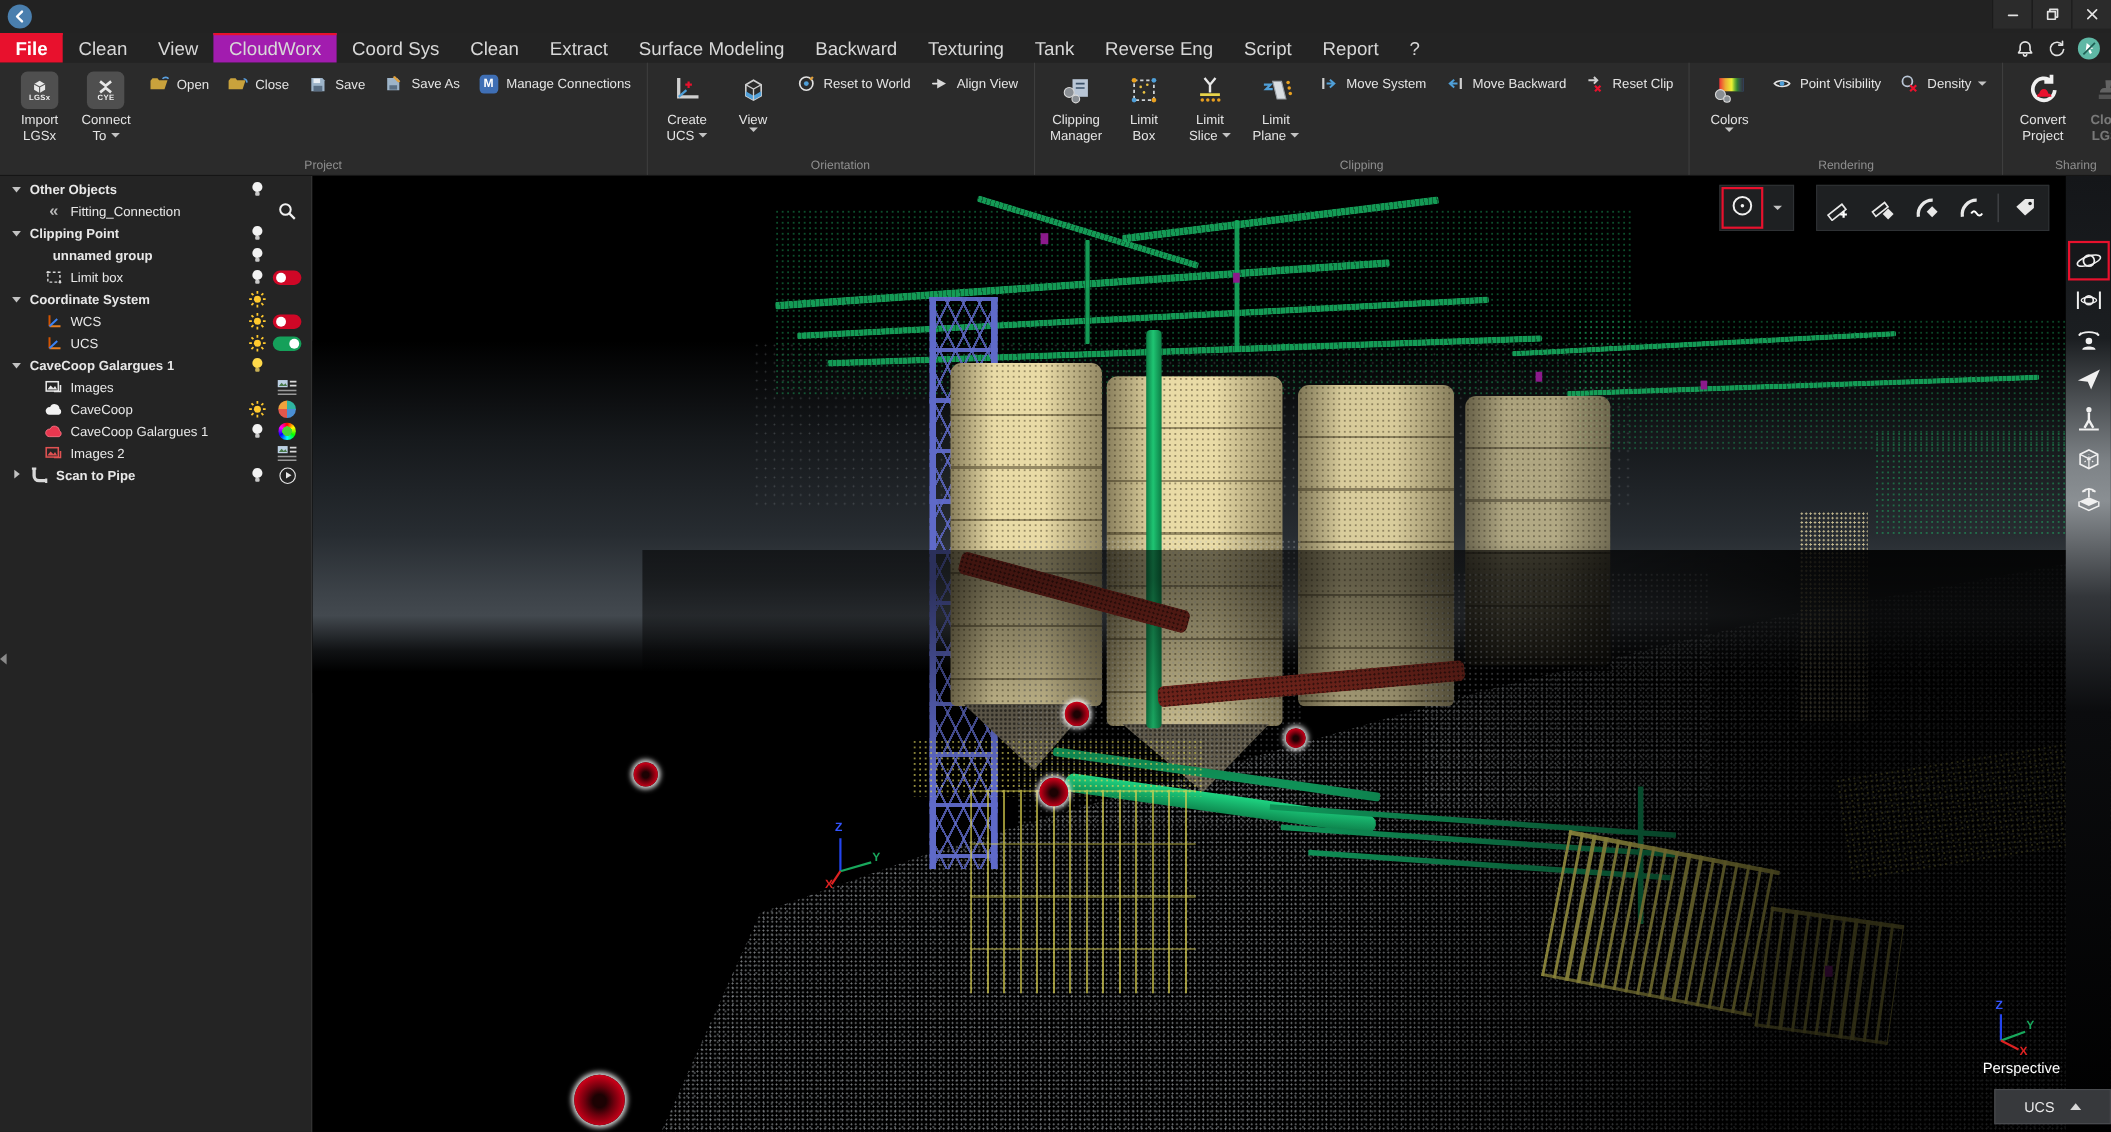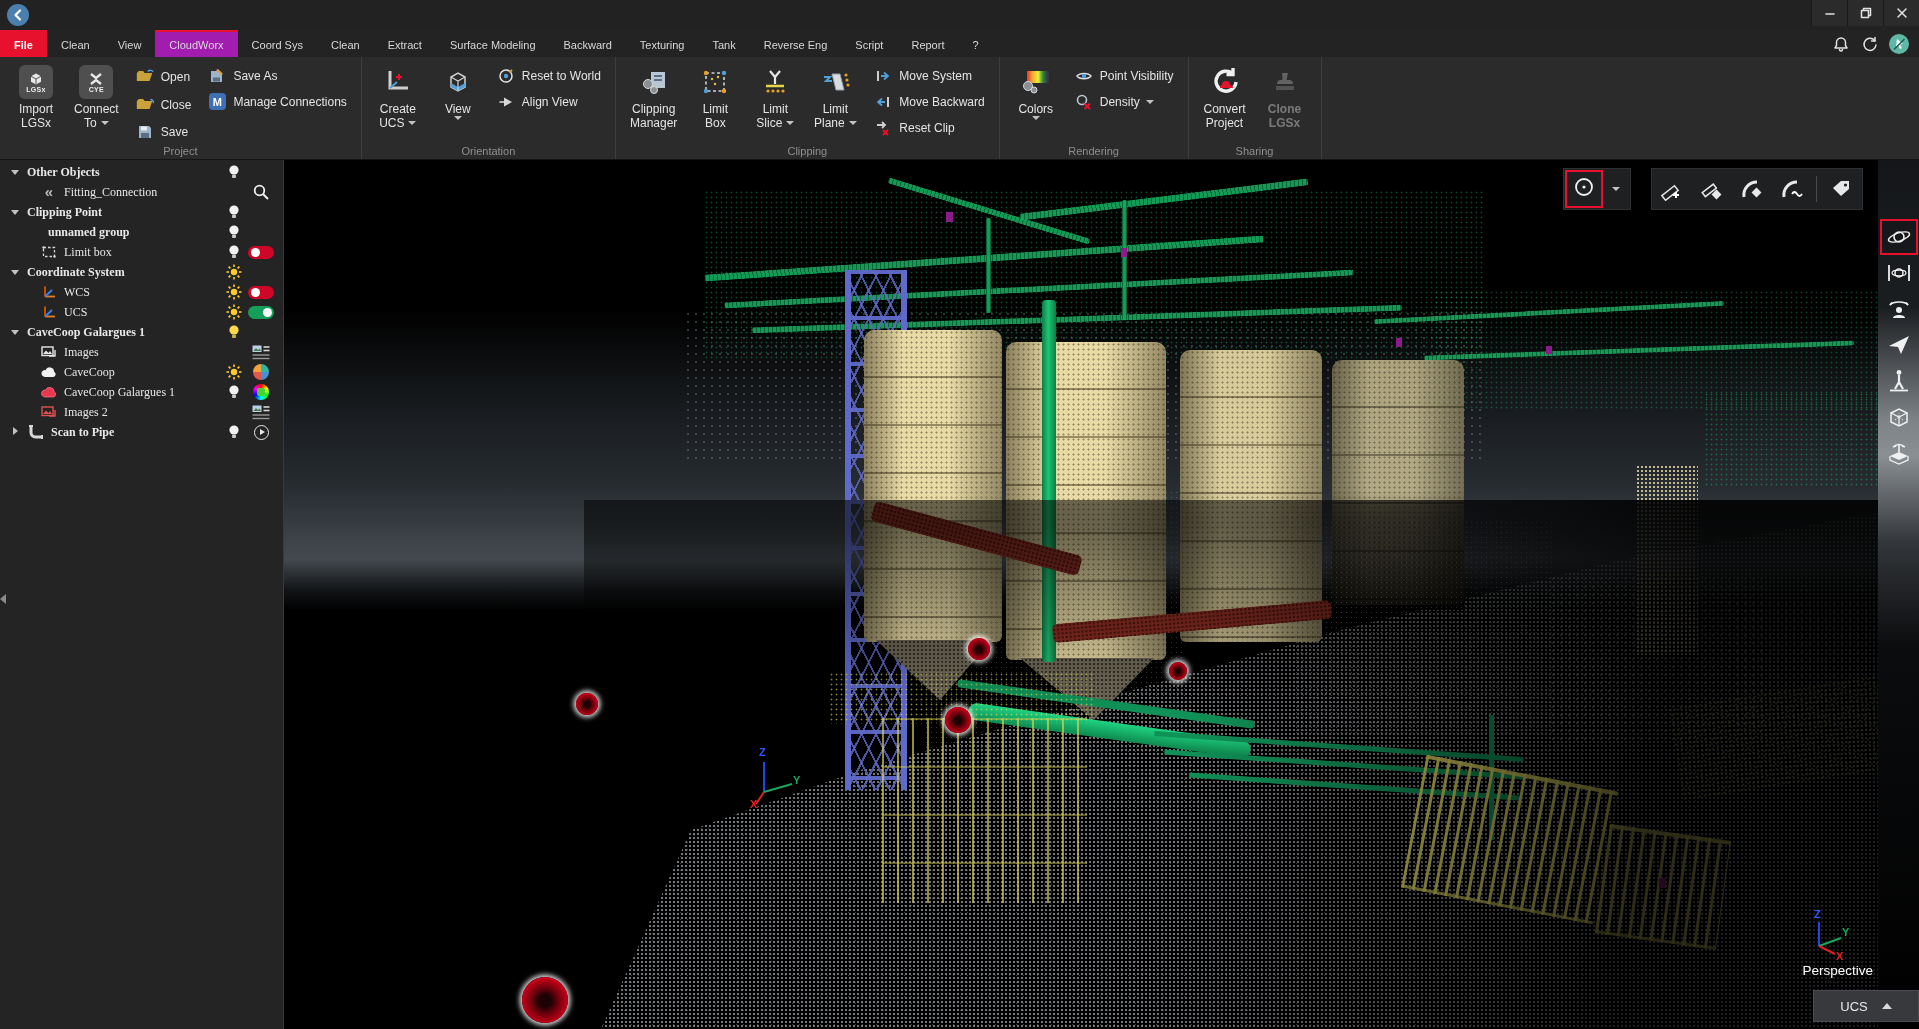--- a/index.html
+++ b/index.html
@@ -10,58 +10,58 @@
   
   .titlebar { position:absolute; left:0; top:0; width:100%; height:30px; background:#222; display:flex; align-items:center; }
   .app-icon { width:22px; height:22px; margin-left:7px; border-radius:50%; background:#4a7fae; display:flex; align-items:center; justify-content:center; flex:0 0 auto; }
   .title { position:absolute; left:0; right:0; text-align:center; font-size:12.5px; color:#dcdcdc; pointer-events:none; }
   .win-controls { position:absolute; right:0; top:0; height:26px; display:flex; }
   .win-btn { width:36px; height:26px; display:flex; align-items:center; justify-content:center; background:#2b2b2b; border-left:1px solid #1a1a1a; cursor:default; }
 
   
   .tabbar { position:absolute; left:0; top:30px; width:100%; height:27px; background:#232323; display:flex; align-items:stretch; }
   .tabs { display:flex; list-style:none; height:100%; }
-  .tab { display:flex; align-items:center; padding:0 14px; font-size:11px; color:#d8d8d8; border-top:2px solid transparent; cursor:default; white-space:nowrap; }
+  .tab { display:flex; align-items:center; padding:0 14px; font-size:17px; color:#d8d8d8; border-top:2px solid transparent; cursor:default; white-space:nowrap; }
   .tab.accent { background:var(--accent,#e8112d); color:#fff; font-weight:bold; border-top:2px solid var(--accent,#e8112d); }
   .tab.active { background:#a21caf; border-top:2px solid var(--accent,#e8112d); }
   .tab-right-icons { position:absolute; right:10px; top:2px; height:24px; display:flex; align-items:center; gap:9px; }
   .tr-icon { width:20px; height:20px; display:flex; align-items:center; justify-content:center; }
   .tr-icon.badge { background:#5fb8a5; border-radius:50%; }
 
   
   .ribbon { position:absolute; left:0; top:57px; width:100%; height:103px; background:#2b2b2b; border-bottom:1px solid #151515; display:flex; }
   .rgroup { position:relative; display:flex; flex-direction:column; border-right:1px solid #3e3e3e; padding:4px 8px 16px 8px; }
   .rgroup-items { display:flex; align-items:flex-start; gap:4px; flex:1; }
   .rgroup-label { position:absolute; left:0; right:0; bottom:2px; text-align:center; font-size:11px; color:#8f8f8f; }
   .rbig { display:flex; flex-direction:column; align-items:center; min-width:56px; padding:3px 6px; border-radius:2px; cursor:default; }
   .rbig .ric { height:36px; display:flex; align-items:center; justify-content:center; }
   .rbig .rlines { text-align:center; font-size:12px; line-height:14px; color:#e4e4e4; margin-top:2px; }
   .rbig .rline { display:flex; align-items:center; justify-content:center; gap:4px; }
   .rbig.disabled { opacity:.42; filter:grayscale(1);font-weight:bold; }
-  .rstack { display:flex; flex-direction:column; justify-content:flex-start; gap:4px; padding-top:4px; }
+  .rstack { display:flex; flex-direction:row; justify-content:flex-start; gap:4px; padding-top:4px; }
   .rsmall { display:flex; align-items:center; gap:6px; font-size:12px; color:#e4e4e4; padding:2px 6px; border-radius:2px; cursor:default; white-space:nowrap; }
   .caret { width:0; height:0; border-left:4px solid transparent; border-right:4px solid transparent; border-top:4px solid #c3c3c3; }
   .caret-up { width:0; height:0; border-left:5px solid transparent; border-right:5px solid transparent; border-bottom:6px solid #d8d8d8; }
   .tile { width:34px; height:34px; background:#4f4f4f; border-radius:6px; display:flex; flex-direction:column; align-items:center; justify-content:center; color:#eee; }
   .tile .tile-txt { font-size:7px; font-weight:bold; letter-spacing:.3px; }
 
   
   .main { position:absolute; left:0; top:160px; width:1919px; height:869px; display:flex; }
   .sidebar { position:relative; width:284px; height:100%; background:#242424; border-right:1px solid #3a3a3a; flex:0 0 auto; }
   .collapse-handle { position:absolute; left:0; top:425px; width:9px; height:28px; display:flex; align-items:center; }
   .collapse-handle::after { content:""; width:0; height:0; border-top:5px solid transparent; border-bottom:5px solid transparent; border-right:6px solid #8a8a8a; }
   .filter-row { display:flex; align-items:center; gap:6px; padding:9px 8px 6px 12px; }
   .filter-row input { width:182px; height:25px; background:#1d1d1d; border:1px solid #6a6a6a; color:#ddd; font-size:12px; padding:0 7px; outline:none; font-family:"Liberation Sans", sans-serif; }
   .filter-row input::placeholder { color:#8e8e8e; }
   .tool-btn { position:relative; width:30px; height:26px; background:transparent; border:none; display:flex; align-items:center; justify-content:center; cursor:default; }
   .tool-btn .mini-caret { position:absolute; right:1px; bottom:2px; width:0; height:0; border-left:3px solid transparent; border-right:3px solid transparent; border-top:3px solid #bbb; }
 
   .tree { margin-top:2px; }
   .trow { display:flex; align-items:center; height:20px; font-size:12px; color:#e8e8e8; padding-right:6px; cursor:default; }
-  .trow .tlabel { margin-left:6px; white-space:nowrap; overflow:hidden;font-family:Liberation Serif, serif; }
+  .trow .tlabel { margin-left:6px; white-space:nowrap; overflow:hidden; }
   .trow.bold .tlabel { font-weight:bold; }
   .exp { width:10px; height:10px; margin-left:11px; flex:0 0 auto; position:relative; }
   .exp.open::after { content:""; position:absolute; left:0; top:3px; border-left:4.5px solid transparent; border-right:4.5px solid transparent; border-top:5px solid #c2c2c2; }
   .exp.closed::after { content:""; position:absolute; left:2px; top:0; border-top:4.5px solid transparent; border-bottom:4.5px solid transparent; border-left:5px solid #c2c2c2; }
   .ticon { width:18px; height:18px; flex:0 0 auto; display:flex; align-items:center; justify-content:center; }
   .tspacer { flex:1; }
   .slot1 { width:22px; display:flex; justify-content:center; flex:0 0 auto; }
   .slot2 { width:32px; display:flex; justify-content:center; flex:0 0 auto; }
   .toggle { width:26px; height:13px; border-radius:7px; position:relative; }
   .toggle.red { background:#cf0726; }

